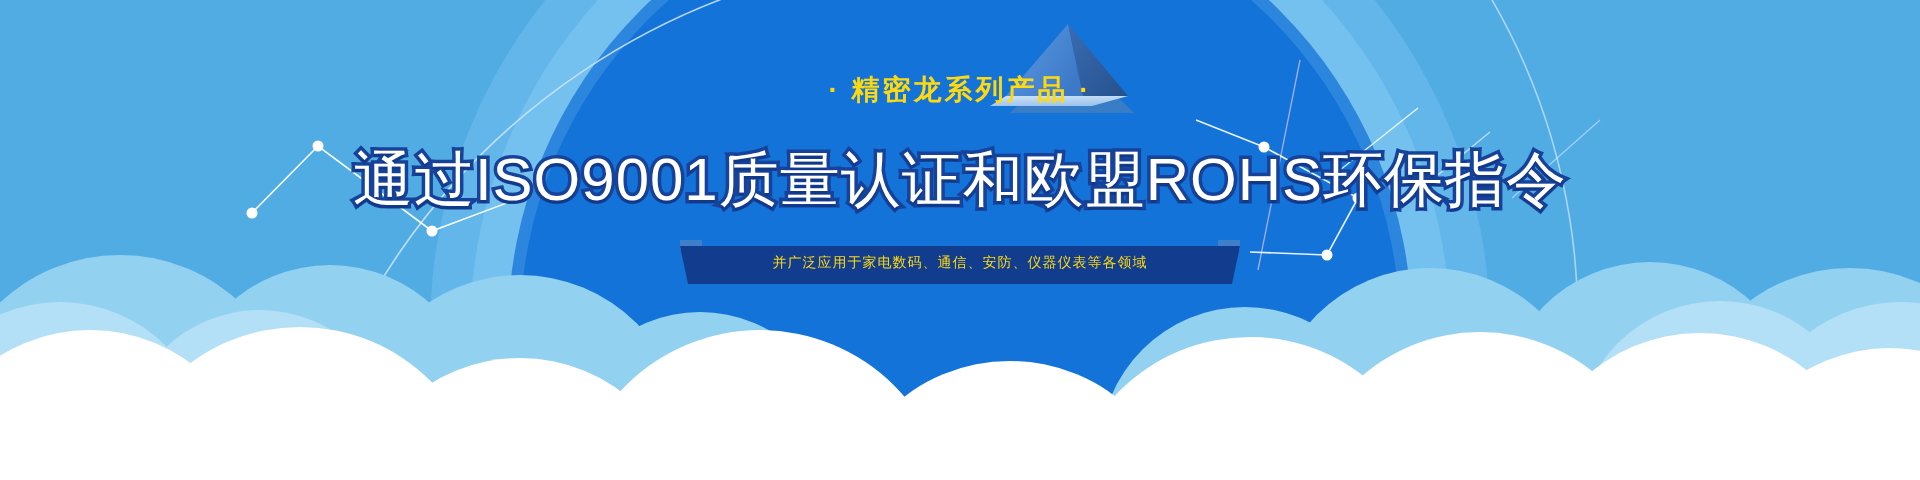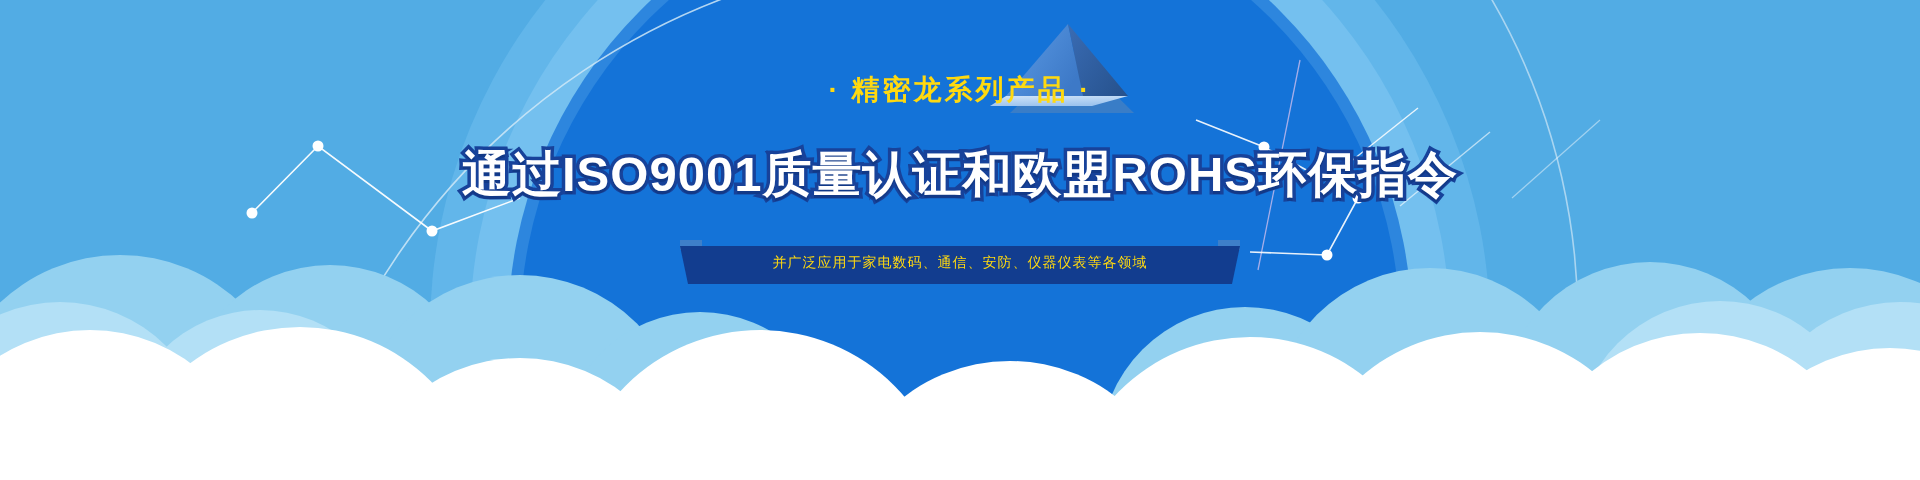--- a/index.html
+++ b/index.html
@@ -51,22 +51,22 @@
     line-height: 1;
     white-space: nowrap;
   }
 
   .headline {
     position: absolute;
     top: 148px;
     left: 0;
     width: 1920px;
     text-align: center;
-    font-size: 49px;
-    font-weight: bold;
+    font-size: 60px;
+    font-weight: normal;
     letter-spacing: 1px;
     line-height: 1.08;
     color: #ffffff;
     white-space: nowrap;
     -webkit-text-stroke: 7px #17429a;
     paint-order: stroke fill;
     text-shadow: 0 3px 0 rgba(10,40,100,0.35);
   }
 
   .subbar {

